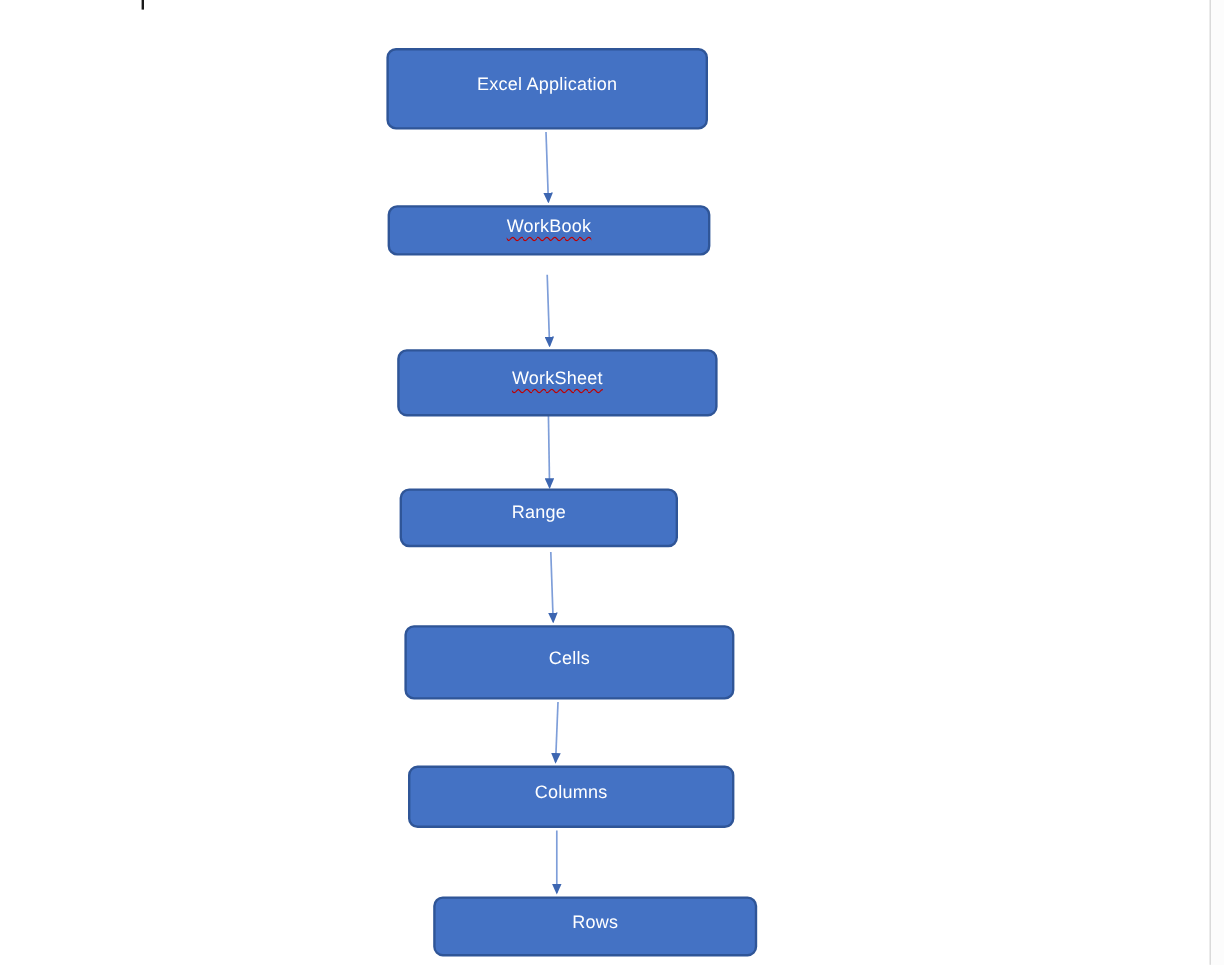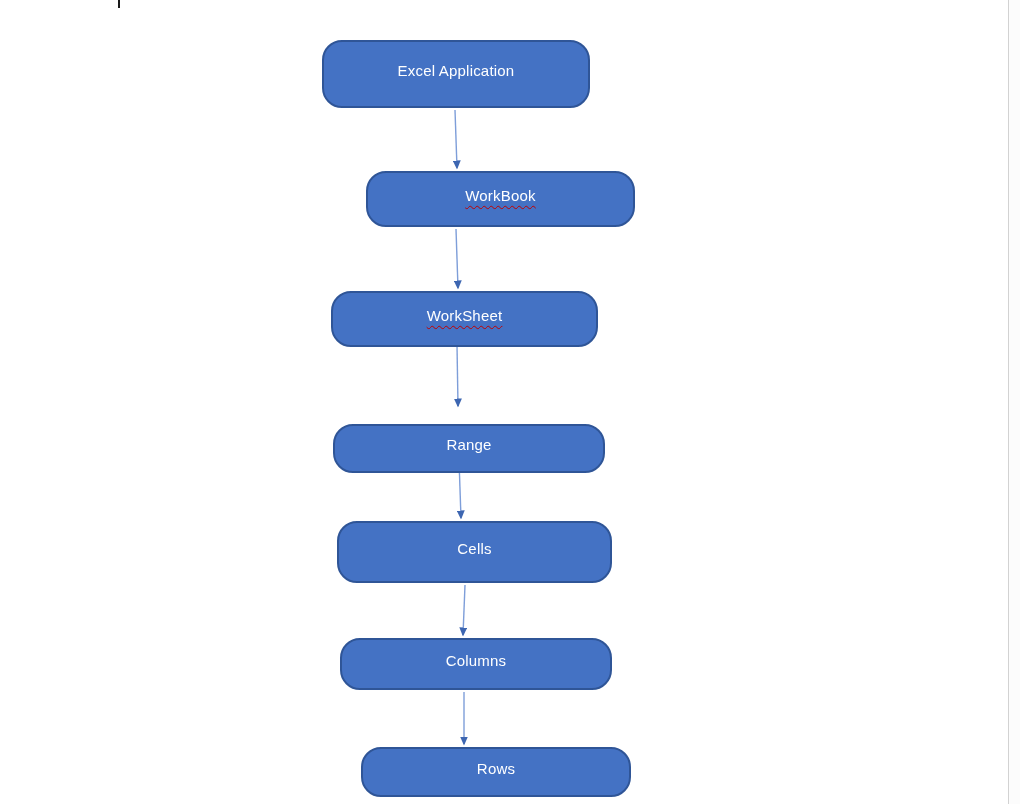--- a/index.html
+++ b/index.html
@@ -17,40 +17,40 @@
     font-family:"Liberation Sans", sans-serif;
     position:relative;
     overflow:hidden;
   }
   .canvas{position:absolute;inset:0;}
   .node{
     position:absolute;
     box-sizing:border-box;
     background:var(--node-fill);
     border:2px solid var(--node-border);
-    border-radius:20px;
+    border-radius:8px;
     display:flex;
     align-items:center;
     justify-content:center;
     color:#ffffff;
     font-size:15px;
     letter-spacing:.2px;
   }
   .node .label{transform:translateY(-4px);}
   .squiggly{
     text-decoration-line:underline;
     text-decoration-style:wavy;
     text-decoration-color:var(--squiggly);
     text-decoration-thickness:1px;
     text-underline-offset:4px;
   }
   .n1{left:322px;top:40px;width:268px;height:68px;}
-  .n2{left:323px;top:171px;width:269px;height:56px;margin-left:43px;}
+  .n2{left:323px;top:171px;width:269px;height:42px;}
   .n3{left:331px;top:291px;width:267px;height:56px;}
-  .n4{left:333px;top:424px;width:272px;height:49px;}
+  .n4{left:333px;top:407px;width:232px;height:49px;}
   .n5{left:337px;top:521px;width:275px;height:62px;}
   .n6{left:340px;top:638px;width:272px;height:52px;}
   .n7{left:343px;top:747px;width:270px;height:50px;margin-left:18px;}
   .connectors{position:absolute;inset:0;pointer-events:none;}
   .connector{stroke:var(--connector);stroke-width:1.4;}
   .arrowhead-shape{fill:var(--arrowhead);}
   .text-cursor{
     position:absolute;left:118px;top:0;width:1.5px;height:8px;
     background:#1a1a1a;
   }

